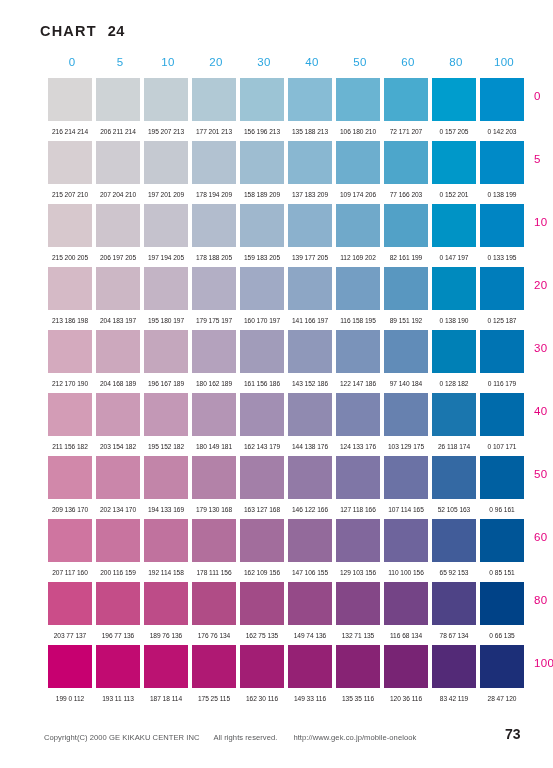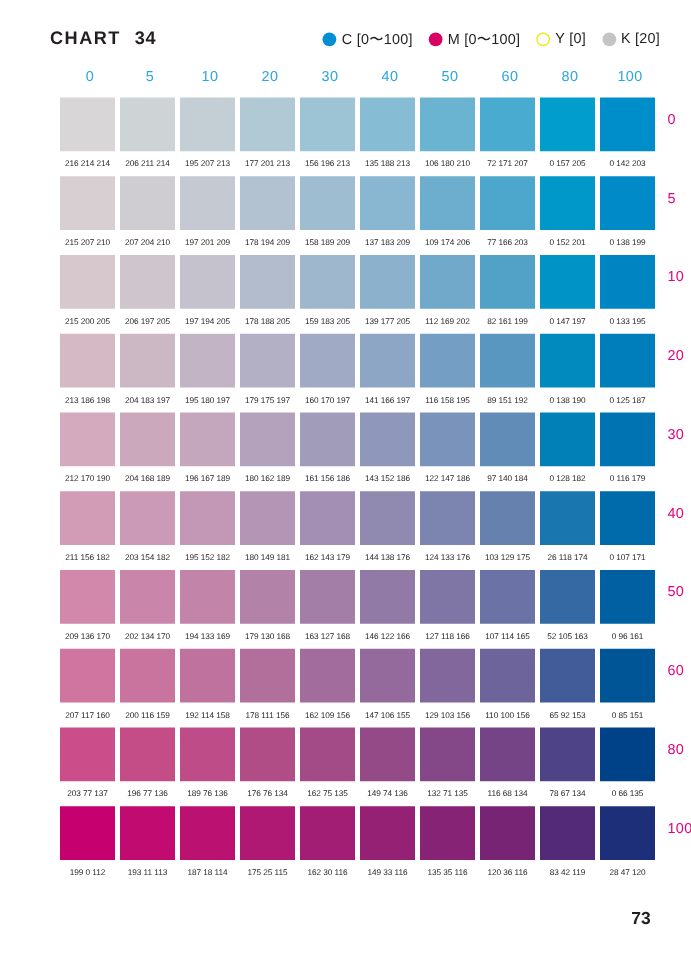--- a/index.html
+++ b/index.html
@@ -150,39 +150,21 @@
     color:#231f20;
   }
 </style>
 </head>
 <body>
 
 <div id="sheet">
 
   <div class="header">
     <span class="chart-title">CHART</span>
-    <span class="chart-num">34</span>
-    <div class="legend">
-      <span class="legend-item">
-        <span class="dot dot-c"></span>
-        <span>C [0〜100]</span>
-      </span>
-      <span class="legend-item">
-        <span class="dot dot-m"></span>
-        <span>M [0〜100]</span>
-      </span>
-      <span class="legend-item">
-        <span class="dot dot-y"></span>
-        <span>Y [0]</span>
-      </span>
-      <span class="legend-item">
-        <span class="dot dot-k"></span>
-        <span>K [20]</span>
-      </span>
-    </div>
+    <span class="chart-num">24</span>
   </div>
 
   <div class="col-head">
       <div class="cell">0</div>
       <div class="cell">5</div>
       <div class="cell">10</div>
       <div class="cell">20</div>
       <div class="cell">30</div>
       <div class="cell">40</div>
       <div class="cell">50</div>
@@ -457,15 +439,20 @@
           <div class="val">149 33 116</div>
           <div class="val">135 35 116</div>
           <div class="val">120 36 116</div>
           <div class="val">83 42 119</div>
           <div class="val">28 47 120</div>
         </div>
         <div class="row-label">100</div>
       </div>
     </div>
 
+  <div class="footer">
+    <span class="copy">Copyright(C) 2000 GE KIKAKU CENTER INC</span>
+    <span class="rights">All rights reserved.</span>
+    <span class="url">http://www.gek.co.jp/mobile-onelook</span>
+  </div>
   <div class="page-num">73</div>
 
 </div>
 
 </body></html>

